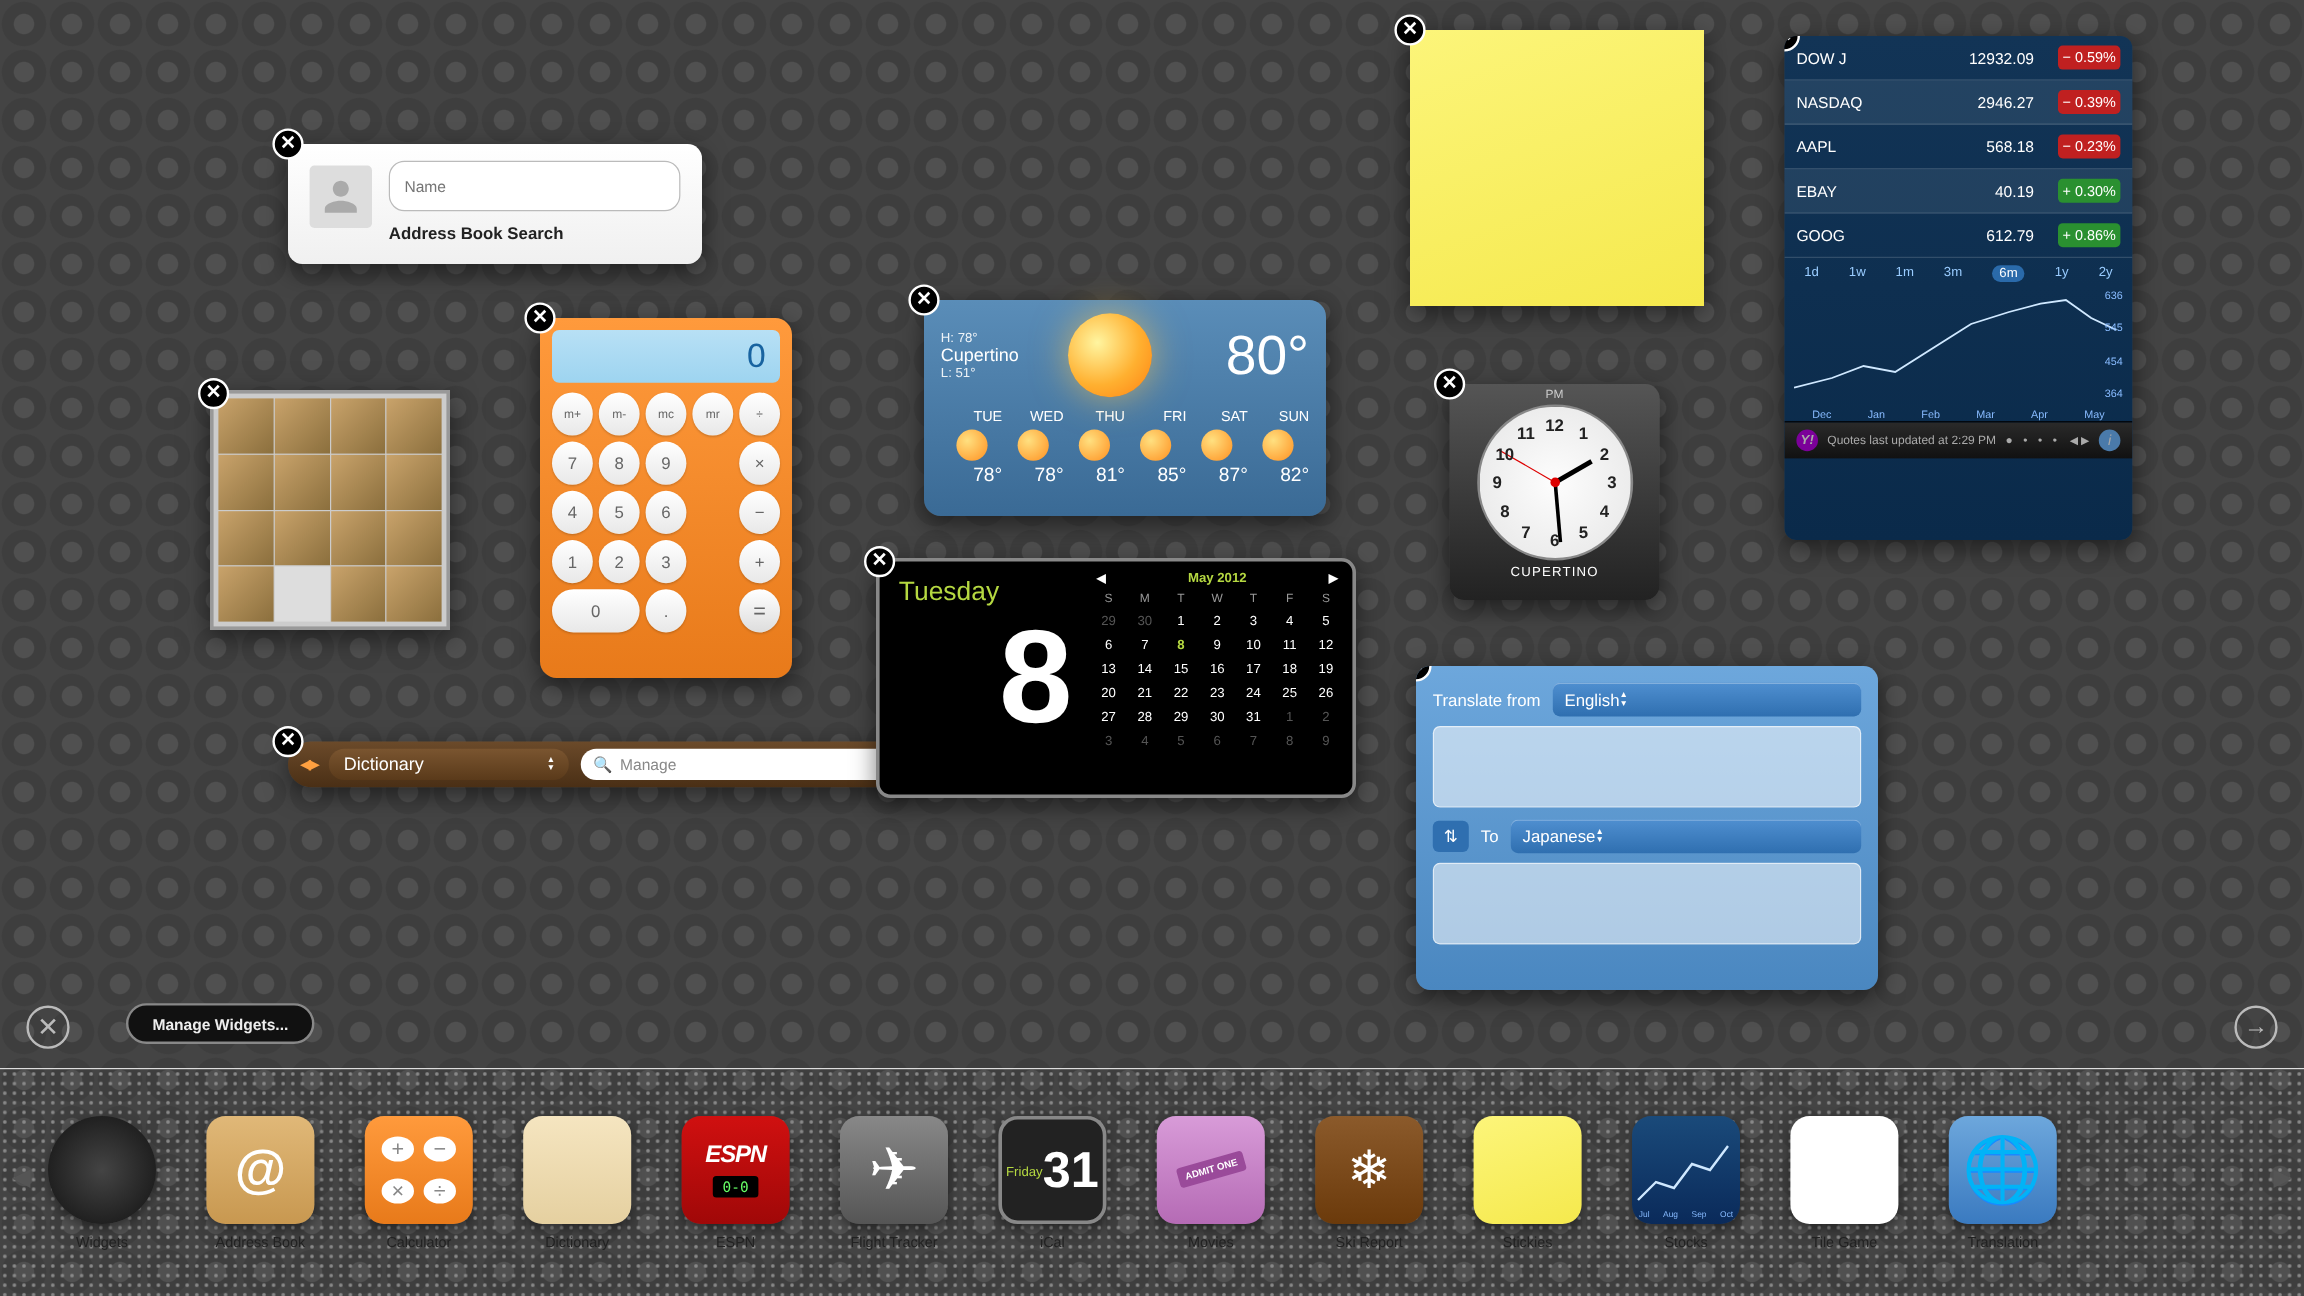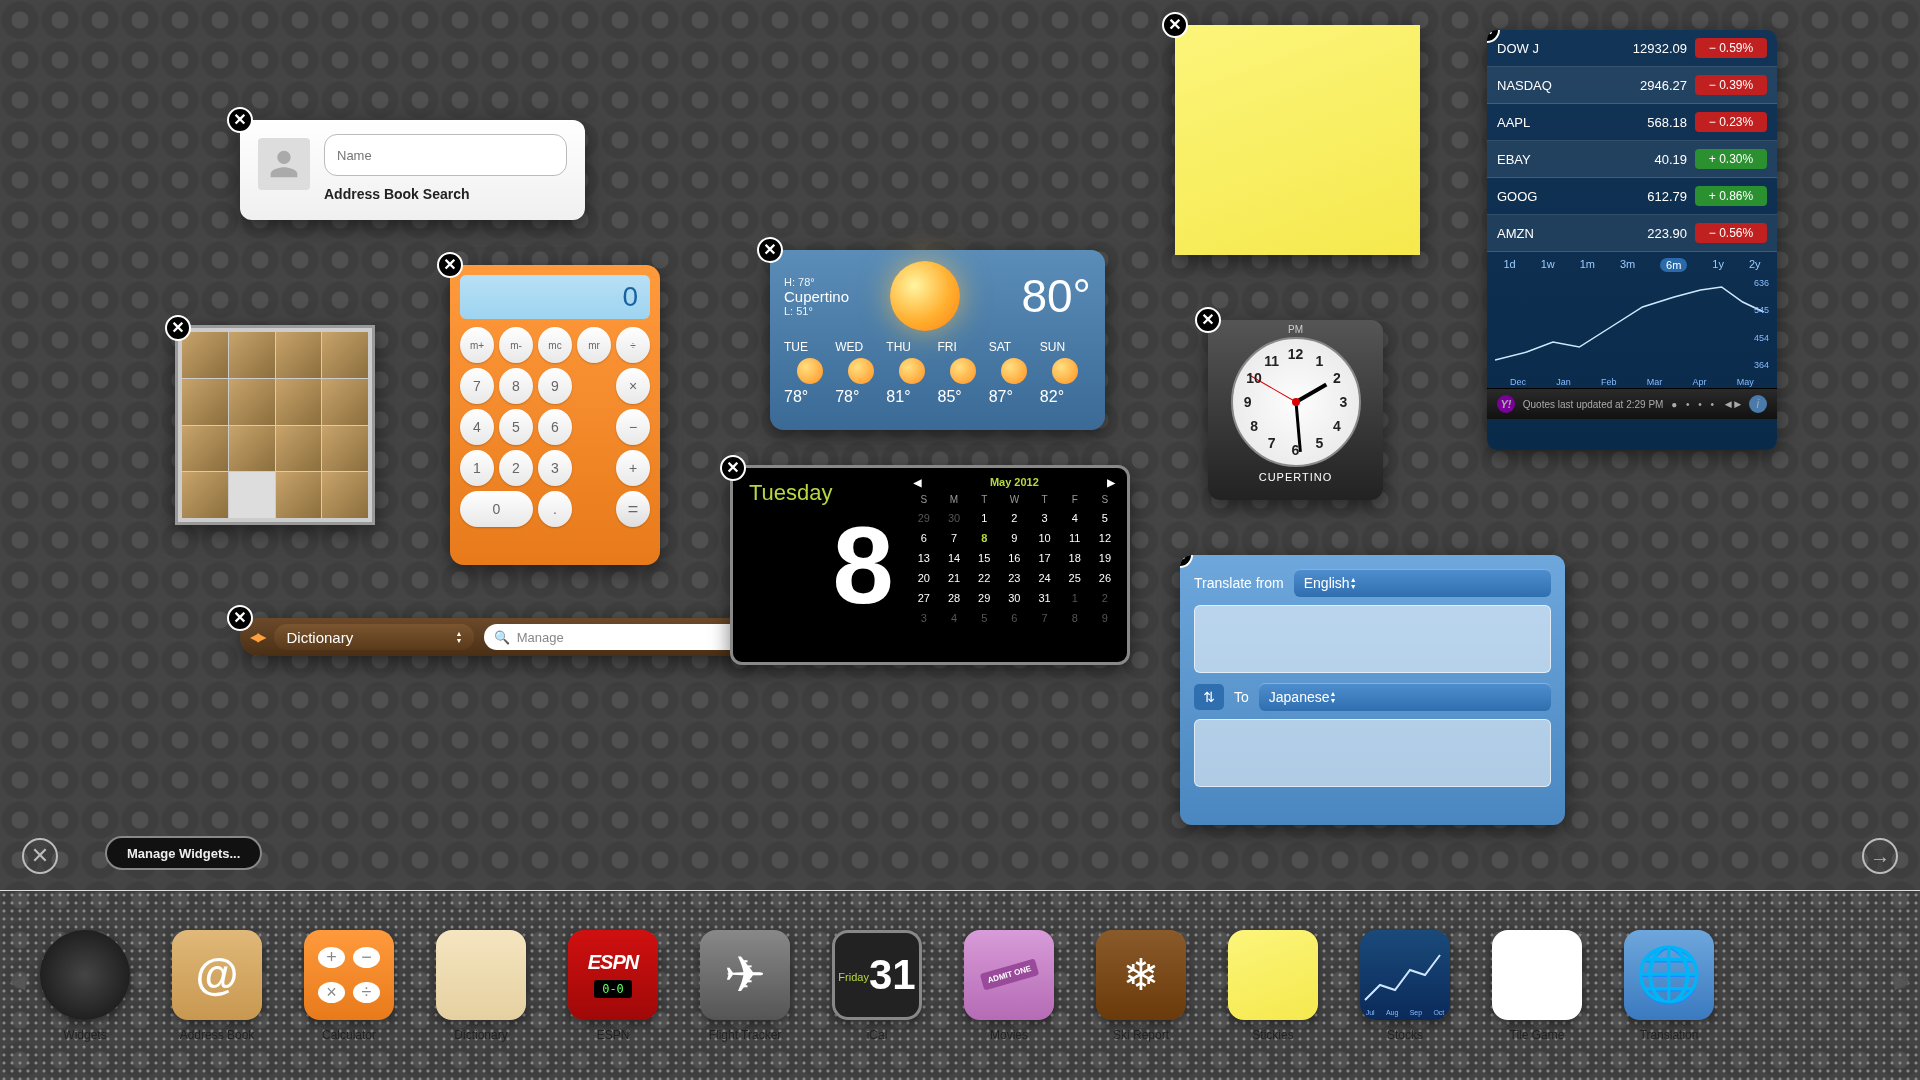--- a/index.html
+++ b/index.html
@@ -38,21 +38,21 @@
 .dict-search{flex:1;height:26px;background:#fff;border-radius:13px;display:flex;align-items:center;padding:0 10px;gap:6px;font-size:13px;color:#888}
 
 
 .weather{left:770px;top:250px;width:335px;height:180px;background:linear-gradient(#5a8db8,#3a6a95);border-radius:14px;box-shadow:0 6px 20px rgba(0,0,0,.5);padding:10px 14px;color:#fff}
 .weather-top{display:flex;align-items:center;justify-content:space-between;height:72px}
 .weather-city{font-size:15px}
 .weather-hl{font-size:11px;opacity:.9}
 .weather-sun{width:70px;height:70px;border-radius:50%;background:radial-gradient(circle at 35% 35%,#fff5a0,#ffb030 55%,#ff8010);box-shadow:0 0 30px rgba(255,200,80,.6);position:relative;margin-left:-20px}
 .weather-temp{font-size:46px;font-weight:200}
 .weather-days{display:flex;justify-content:space-between;margin-top:8px}
-.wday{text-align:left;font-size:12px;flex:1}
+.wday{text-align:right;font-size:12px;flex:1}
 .wday-sun{width:26px;height:26px;border-radius:50%;background:radial-gradient(circle at 35% 35%,#ffe080,#ff9020);margin:4px auto}
 .wday-temp{font-size:16px;margin-top:2px}
 
 
 .calendar{left:730px;top:465px;width:400px;height:200px;background:#000;border:3px solid #888;border-radius:12px;box-shadow:0 6px 20px rgba(0,0,0,.5);display:flex;padding:8px;gap:8px}
 .cal-left{flex:1;display:flex;flex-direction:row;padding:4px 8px}
 .cal-day-name{color:#b5d841;font-size:22px;font-weight:500}
 .cal-day-num{color:#fff;font-size:110px;font-weight:bold;line-height:1;text-align:center;flex:1;display:flex;align-items:center;justify-content:center}
 .cal-right{width:210px;color:#fff;font-size:11px}
 .cal-header{display:flex;justify-content:space-between;align-items:center;color:#b5d841;font-weight:bold;padding:0 4px 4px}
@@ -77,21 +77,21 @@
 .hand-sec{width:1px;height:55px;background:#d00;transform:translateX(-50%) rotate(300deg)}
 .clock-center{position:absolute;left:50%;top:50%;width:8px;height:8px;border-radius:50%;background:#d00;transform:translate(-50%,-50%)}
 .clock-city{font-size:11px;letter-spacing:1px;margin-top:4px}
 
 
 .stocks{left:1487px;top:30px;width:290px;height:420px;background:linear-gradient(#123456,#0a2a4a);border-radius:10px;box-shadow:0 6px 20px rgba(0,0,0,.5);color:#fff;font-size:13px;overflow:hidden}
 .stock-row{display:flex;align-items:center;justify-content:space-between;padding:8px 10px;border-bottom:1px solid rgba(255,255,255,.15)}
 .stock-row:nth-child(even){background:rgba(255,255,255,.08)}
 .stock-sym{flex:1;font-weight:500}
 .stock-price{width:70px;text-align:right}
-.stock-chg{width:72px;text-align:center;border-radius:4px;padding:3px 0;margin-left:8px;font-size:12px}
+.stock-chg{width:52px;text-align:center;border-radius:4px;padding:3px 0;margin-left:20px;font-size:12px}
 .chg-neg{background:#c02020}
 .chg-pos{background:#2a9030}
 .stock-ranges{display:flex;justify-content:space-around;padding:6px 4px;font-size:11px;color:#9cf}
 .stock-ranges span.active{background:#2a6aaa;border-radius:8px;padding:1px 6px;color:#fff}
 .stock-chart{height:110px;padding:4px 8px;position:relative}
 .stock-axis{position:absolute;right:8px;top:0;bottom:18px;display:flex;flex-direction:column;justify-content:space-between;font-size:9px;color:#8bf;text-align:right}
 .stock-months{display:flex;justify-content:space-around;font-size:9px;color:#8bf;margin-top:2px}
 .stock-footer{background:linear-gradient(#2a2a2a,#111);padding:6px 10px;font-size:10px;color:#aaa;display:flex;align-items:center;justify-content:space-between;border-top:1px solid #000}
 .yahoo-badge{width:18px;height:18px;border-radius:50%;background:#7b0099;display:flex;align-items:center;justify-content:center;font-weight:bold;font-style:italic;font-size:11px}
 .info-badge{width:18px;height:18px;border-radius:50%;background:#4a7aaa;display:flex;align-items:center;justify-content:center;font-style:italic;font-size:12px}
@@ -389,25 +389,20 @@
       <div class="stock-row">
         <span class="stock-sym">EBAY</span>
         <span class="stock-price">40.19</span>
         <span class="stock-chg chg-pos">+ 0.30%</span>
       </div>
       <div class="stock-row">
         <span class="stock-sym">GOOG</span>
         <span class="stock-price">612.79</span>
         <span class="stock-chg chg-pos">+ 0.86%</span>
       </div>
-      <div class="stock-row">
-        <span class="stock-sym">AMZN</span>
-        <span class="stock-price">223.90</span>
-        <span class="stock-chg chg-neg">− 0.56%</span>
-      </div>
     </div>
   <div class="stock-ranges" id="stock-ranges">
       <span class="">1d</span>
       <span class="">1w</span>
       <span class="">1m</span>
       <span class="">3m</span>
       <span class="active">6m</span>
       <span class="">1y</span>
       <span class="">2y</span>
     </div>

